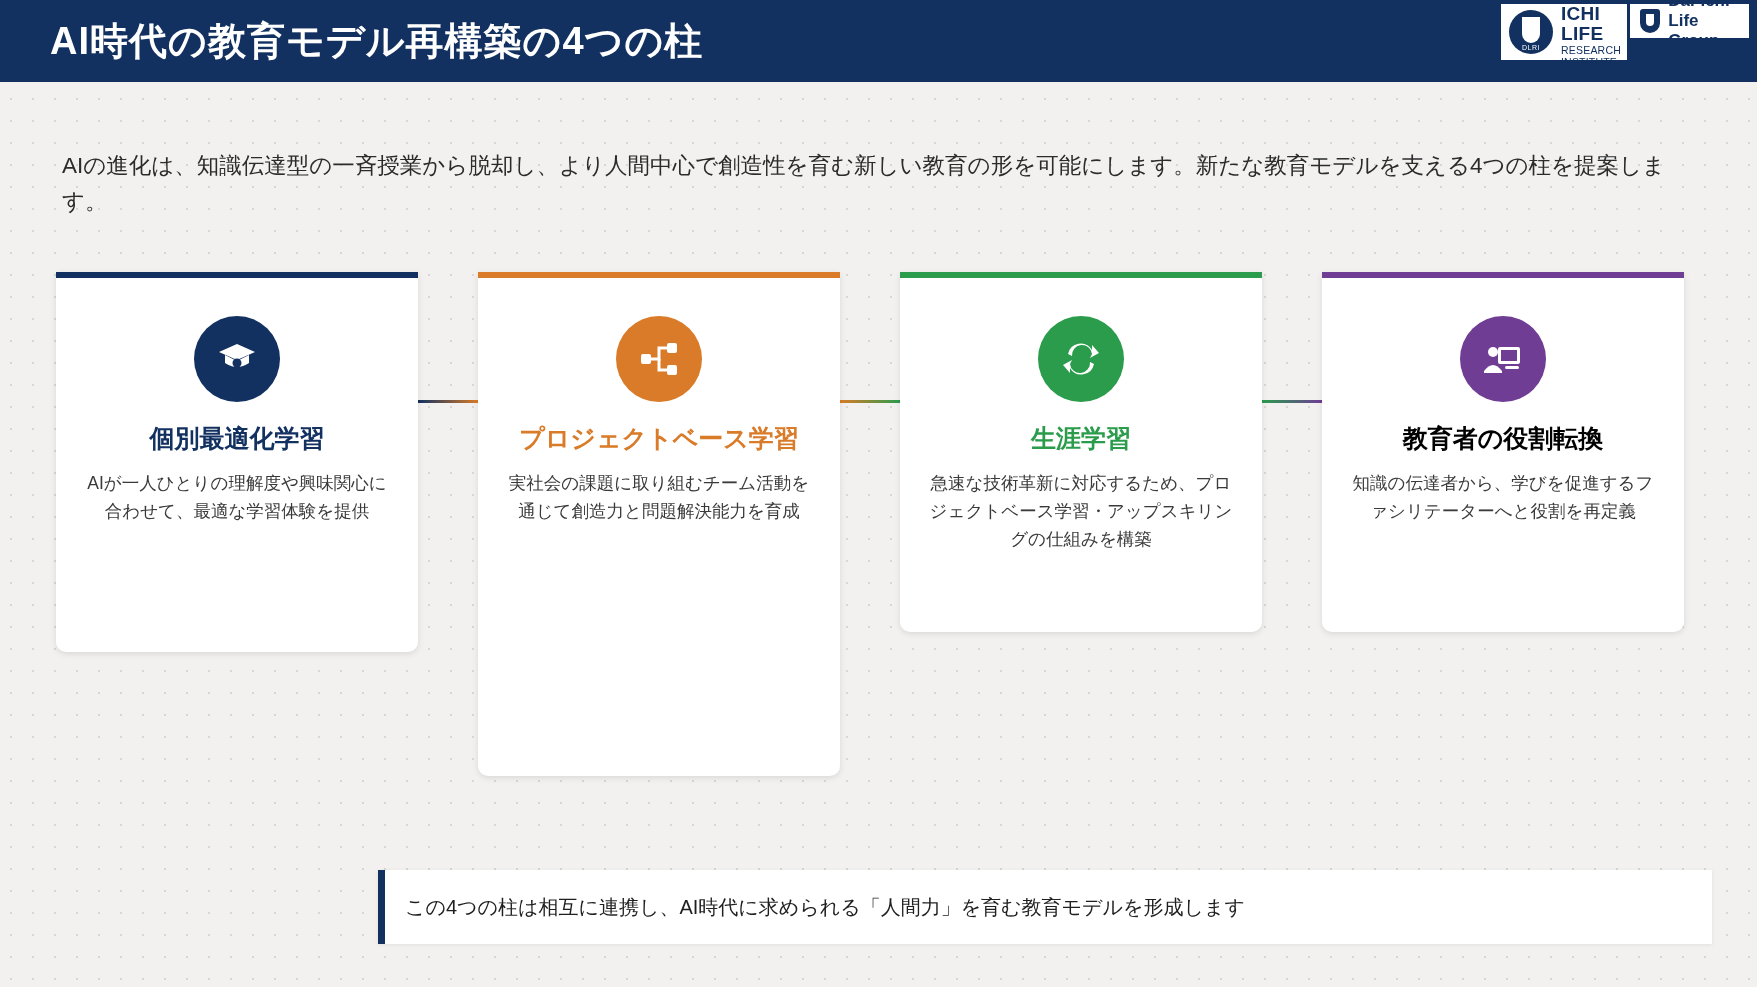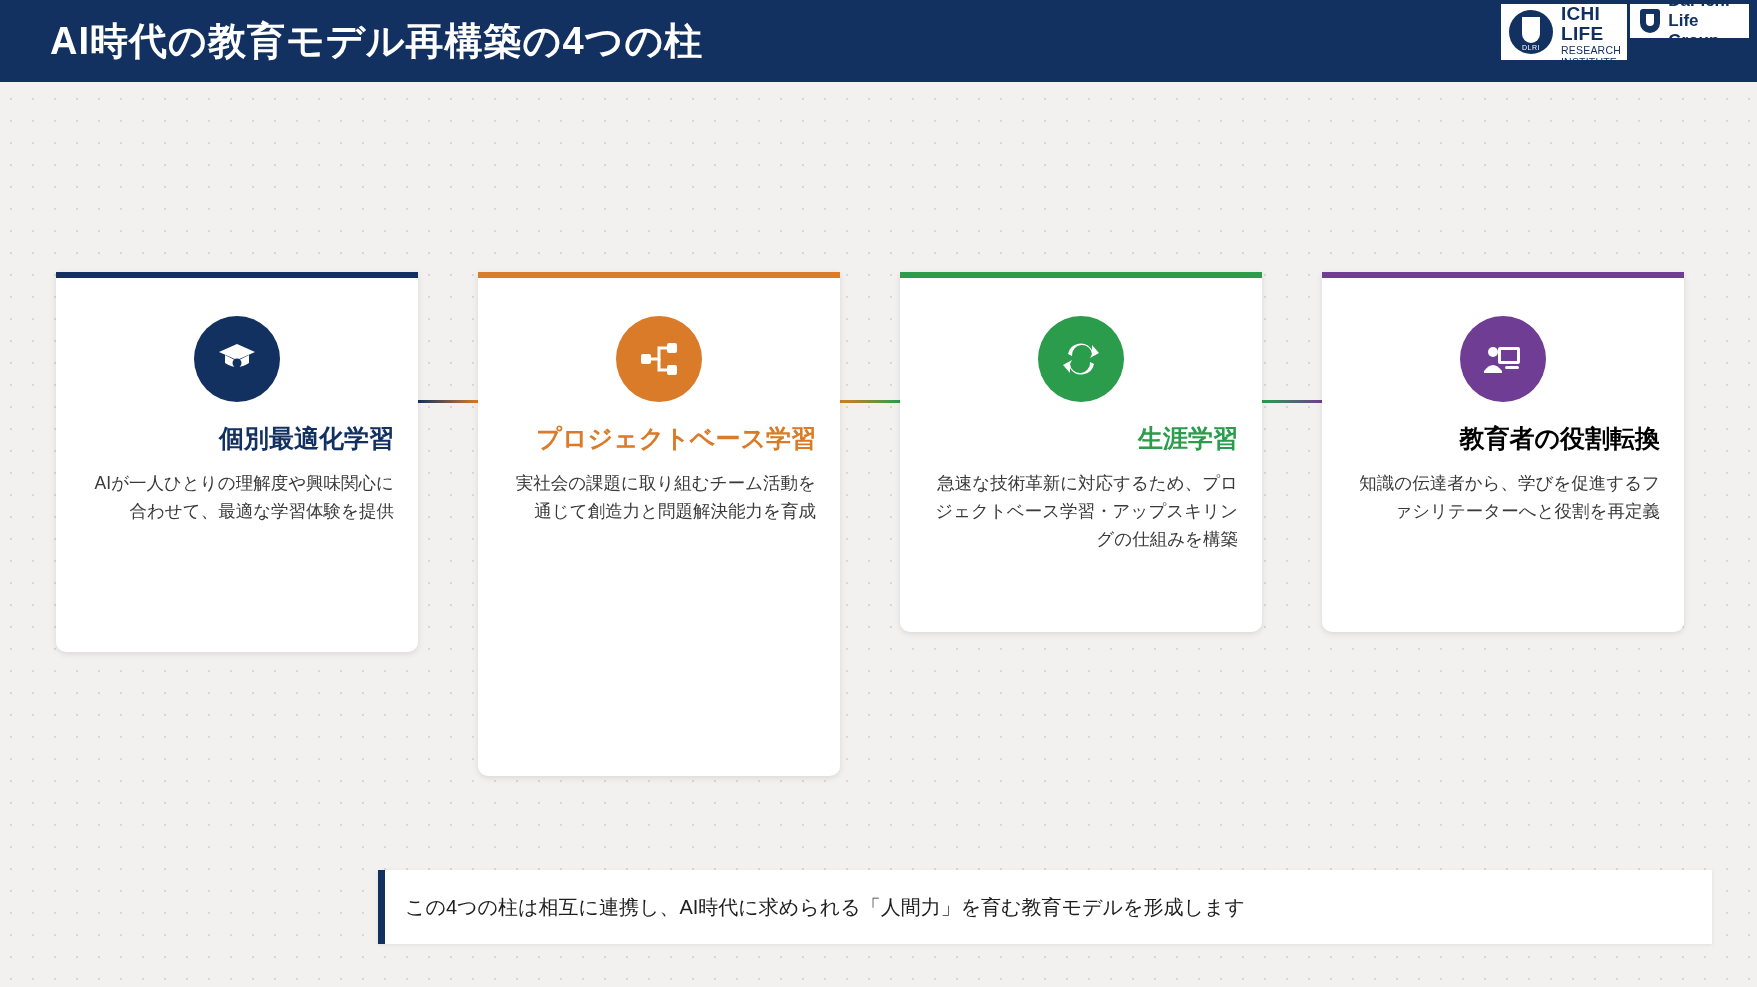--- a/index.html
+++ b/index.html
@@ -150,21 +150,21 @@
   }
   .card {
     position: absolute;
     top: 0;
     width: 362px;
     background: #ffffff;
     border-radius: 0 0 10px 10px;
     box-shadow: 0 2px 6px rgba(0,0,0,.10);
     padding: 26px 24px 26px;
     box-sizing: border-box;
-    text-align: right;
+    text-align: center;
   }
   .card-bar {
     position: absolute;
     top: 0; left: 0;
     height: 6px;
     width: 100%;
   }
   .card-icon {
     width: 86px;
     height: 86px;
@@ -240,20 +240,21 @@
           <div class="logo-text-sub">RESEARCH INSTITUTE INC.</div>
         </div>
       </div>
       <div class="logo-bottom">
         <div class="logo-shield"></div>
         <div class="logo-group-text">Dai-ichi Life Group</div>
       </div>
     </div>
   </div>
 
+  <div class="intro">AIの進化は、知識伝達型の一斉授業から脱却し、より人間中心で創造性を育む新しい教育の形を可能にします。新たな教育モデルを支える4つの柱を提案します。</div>
 
   <div class="cards">
 
     <div class="connector conn-1"></div>
     <div class="connector conn-2"></div>
     <div class="connector conn-3"></div>
 
     <div class="card card-1">
       <div class="card-bar" style="background:#123160"></div>
       <div class="card-icon" style="background:#123160">

